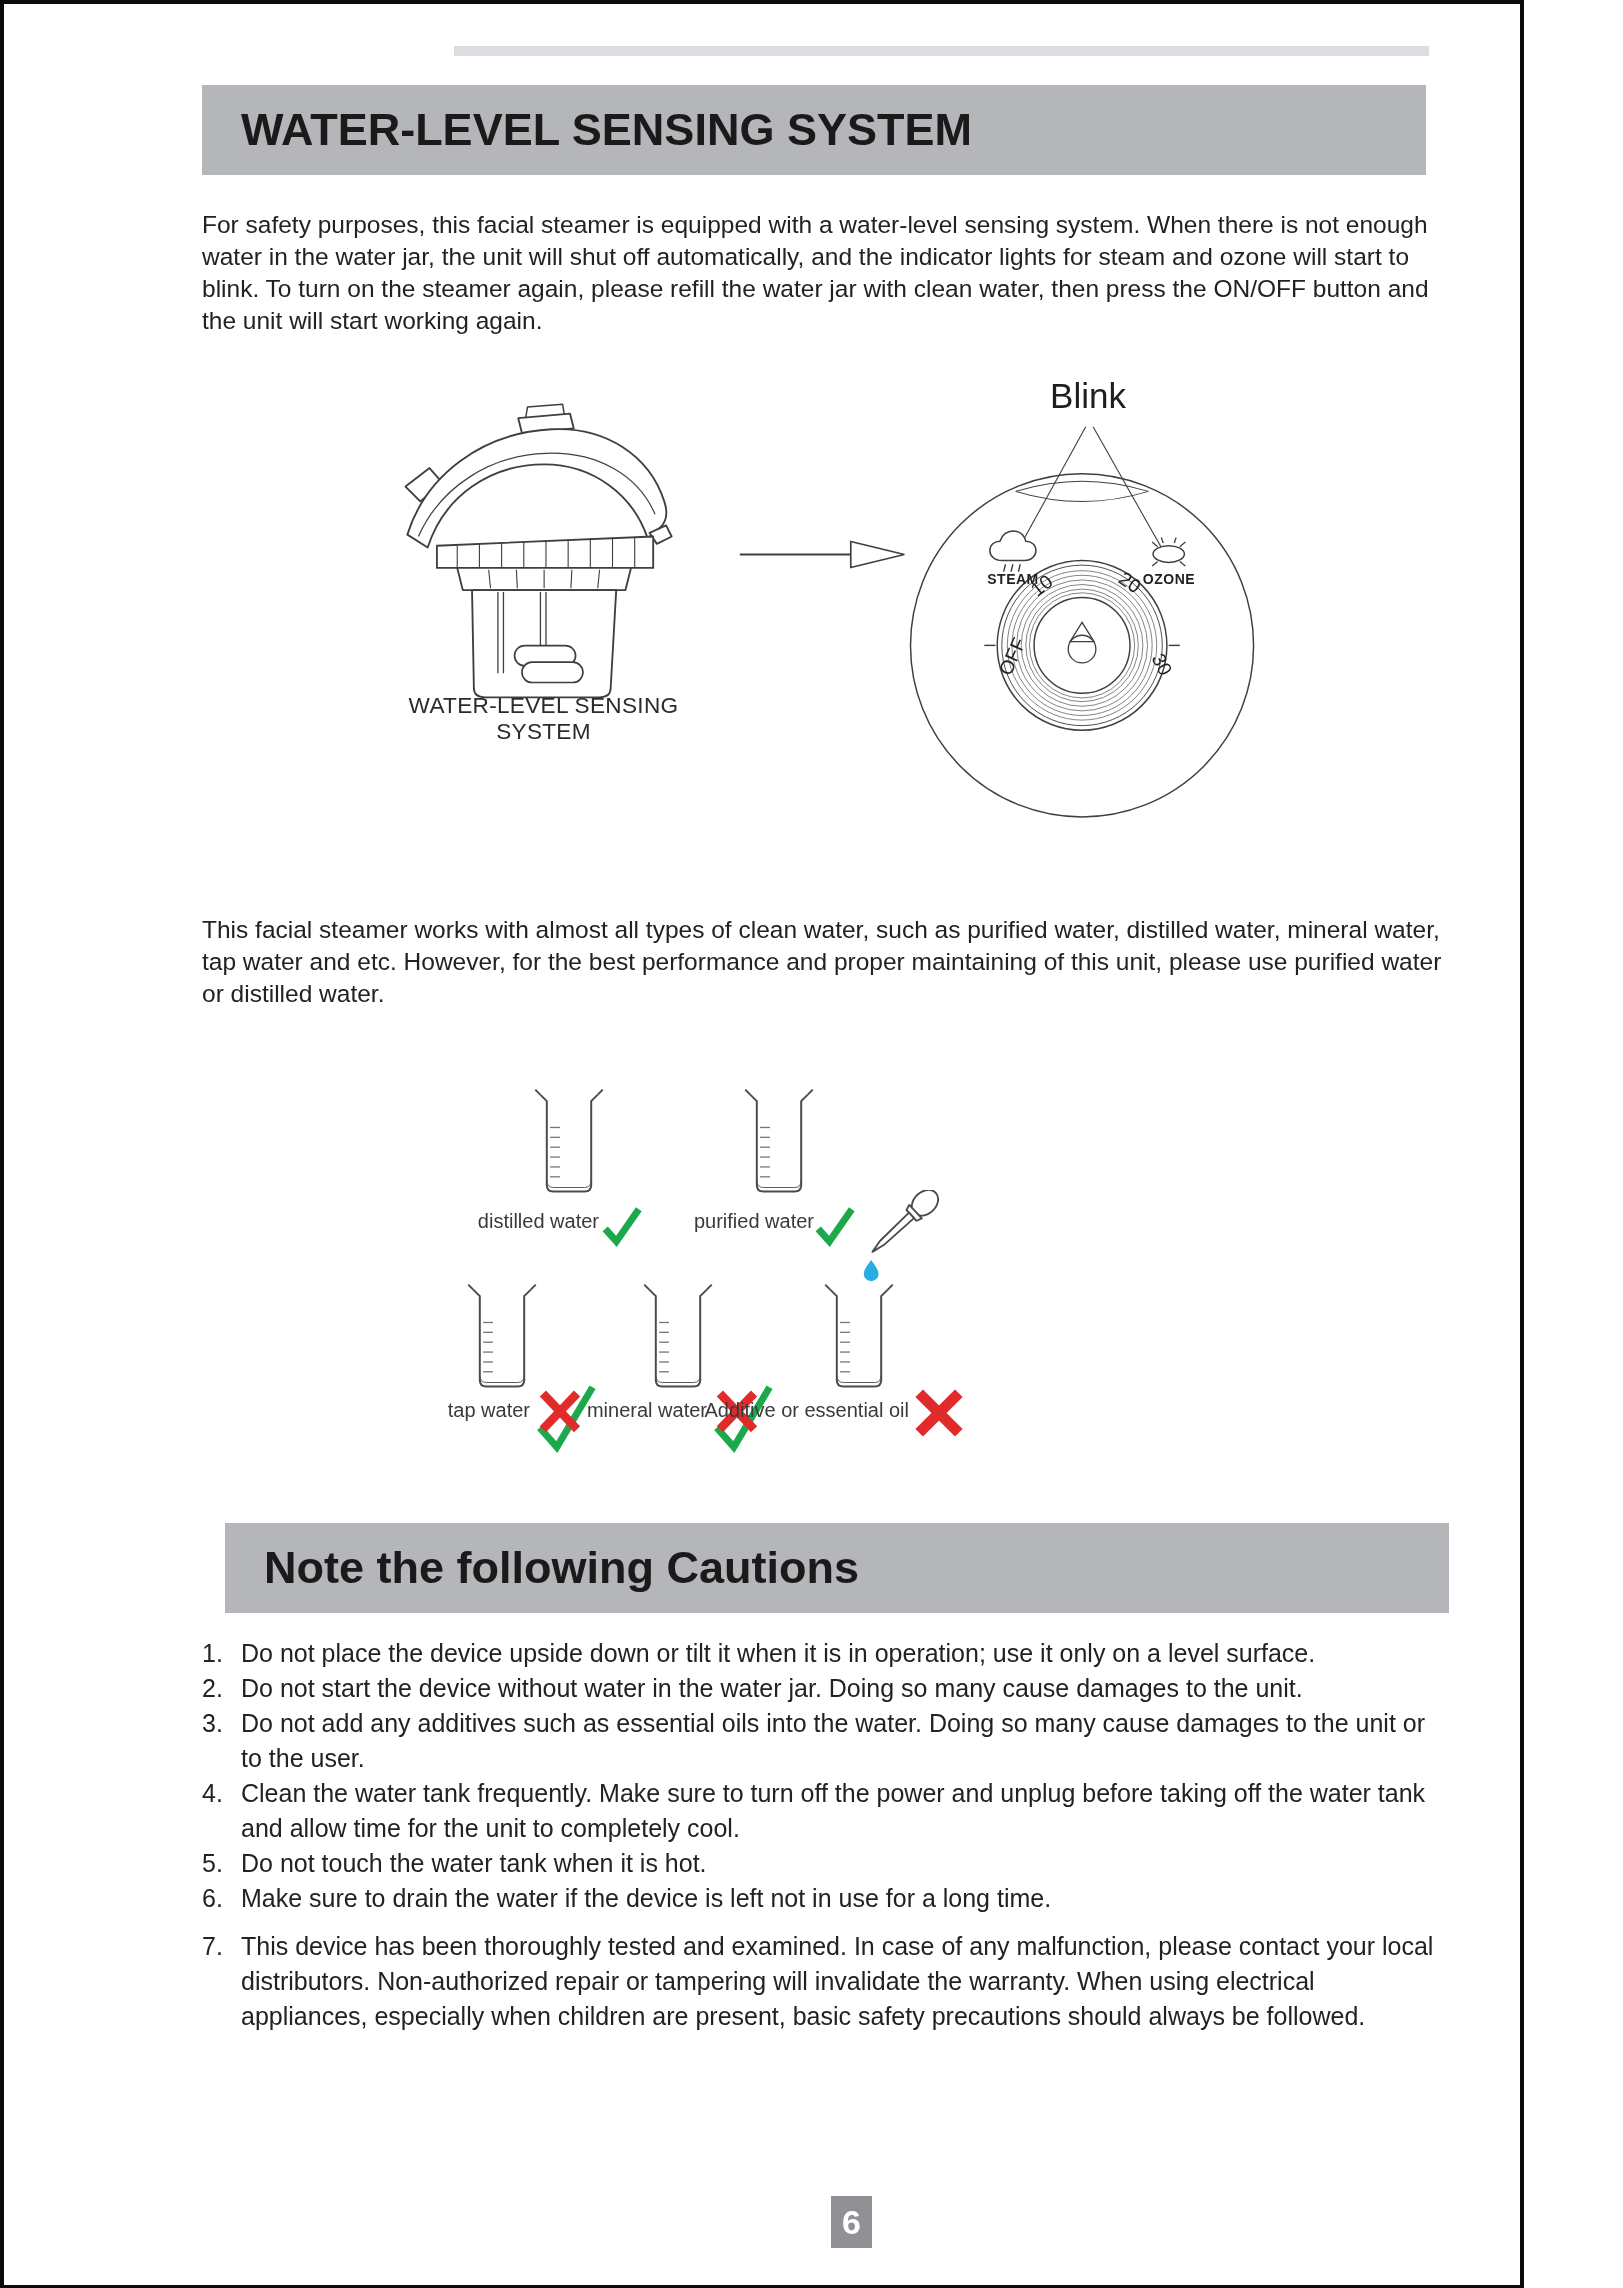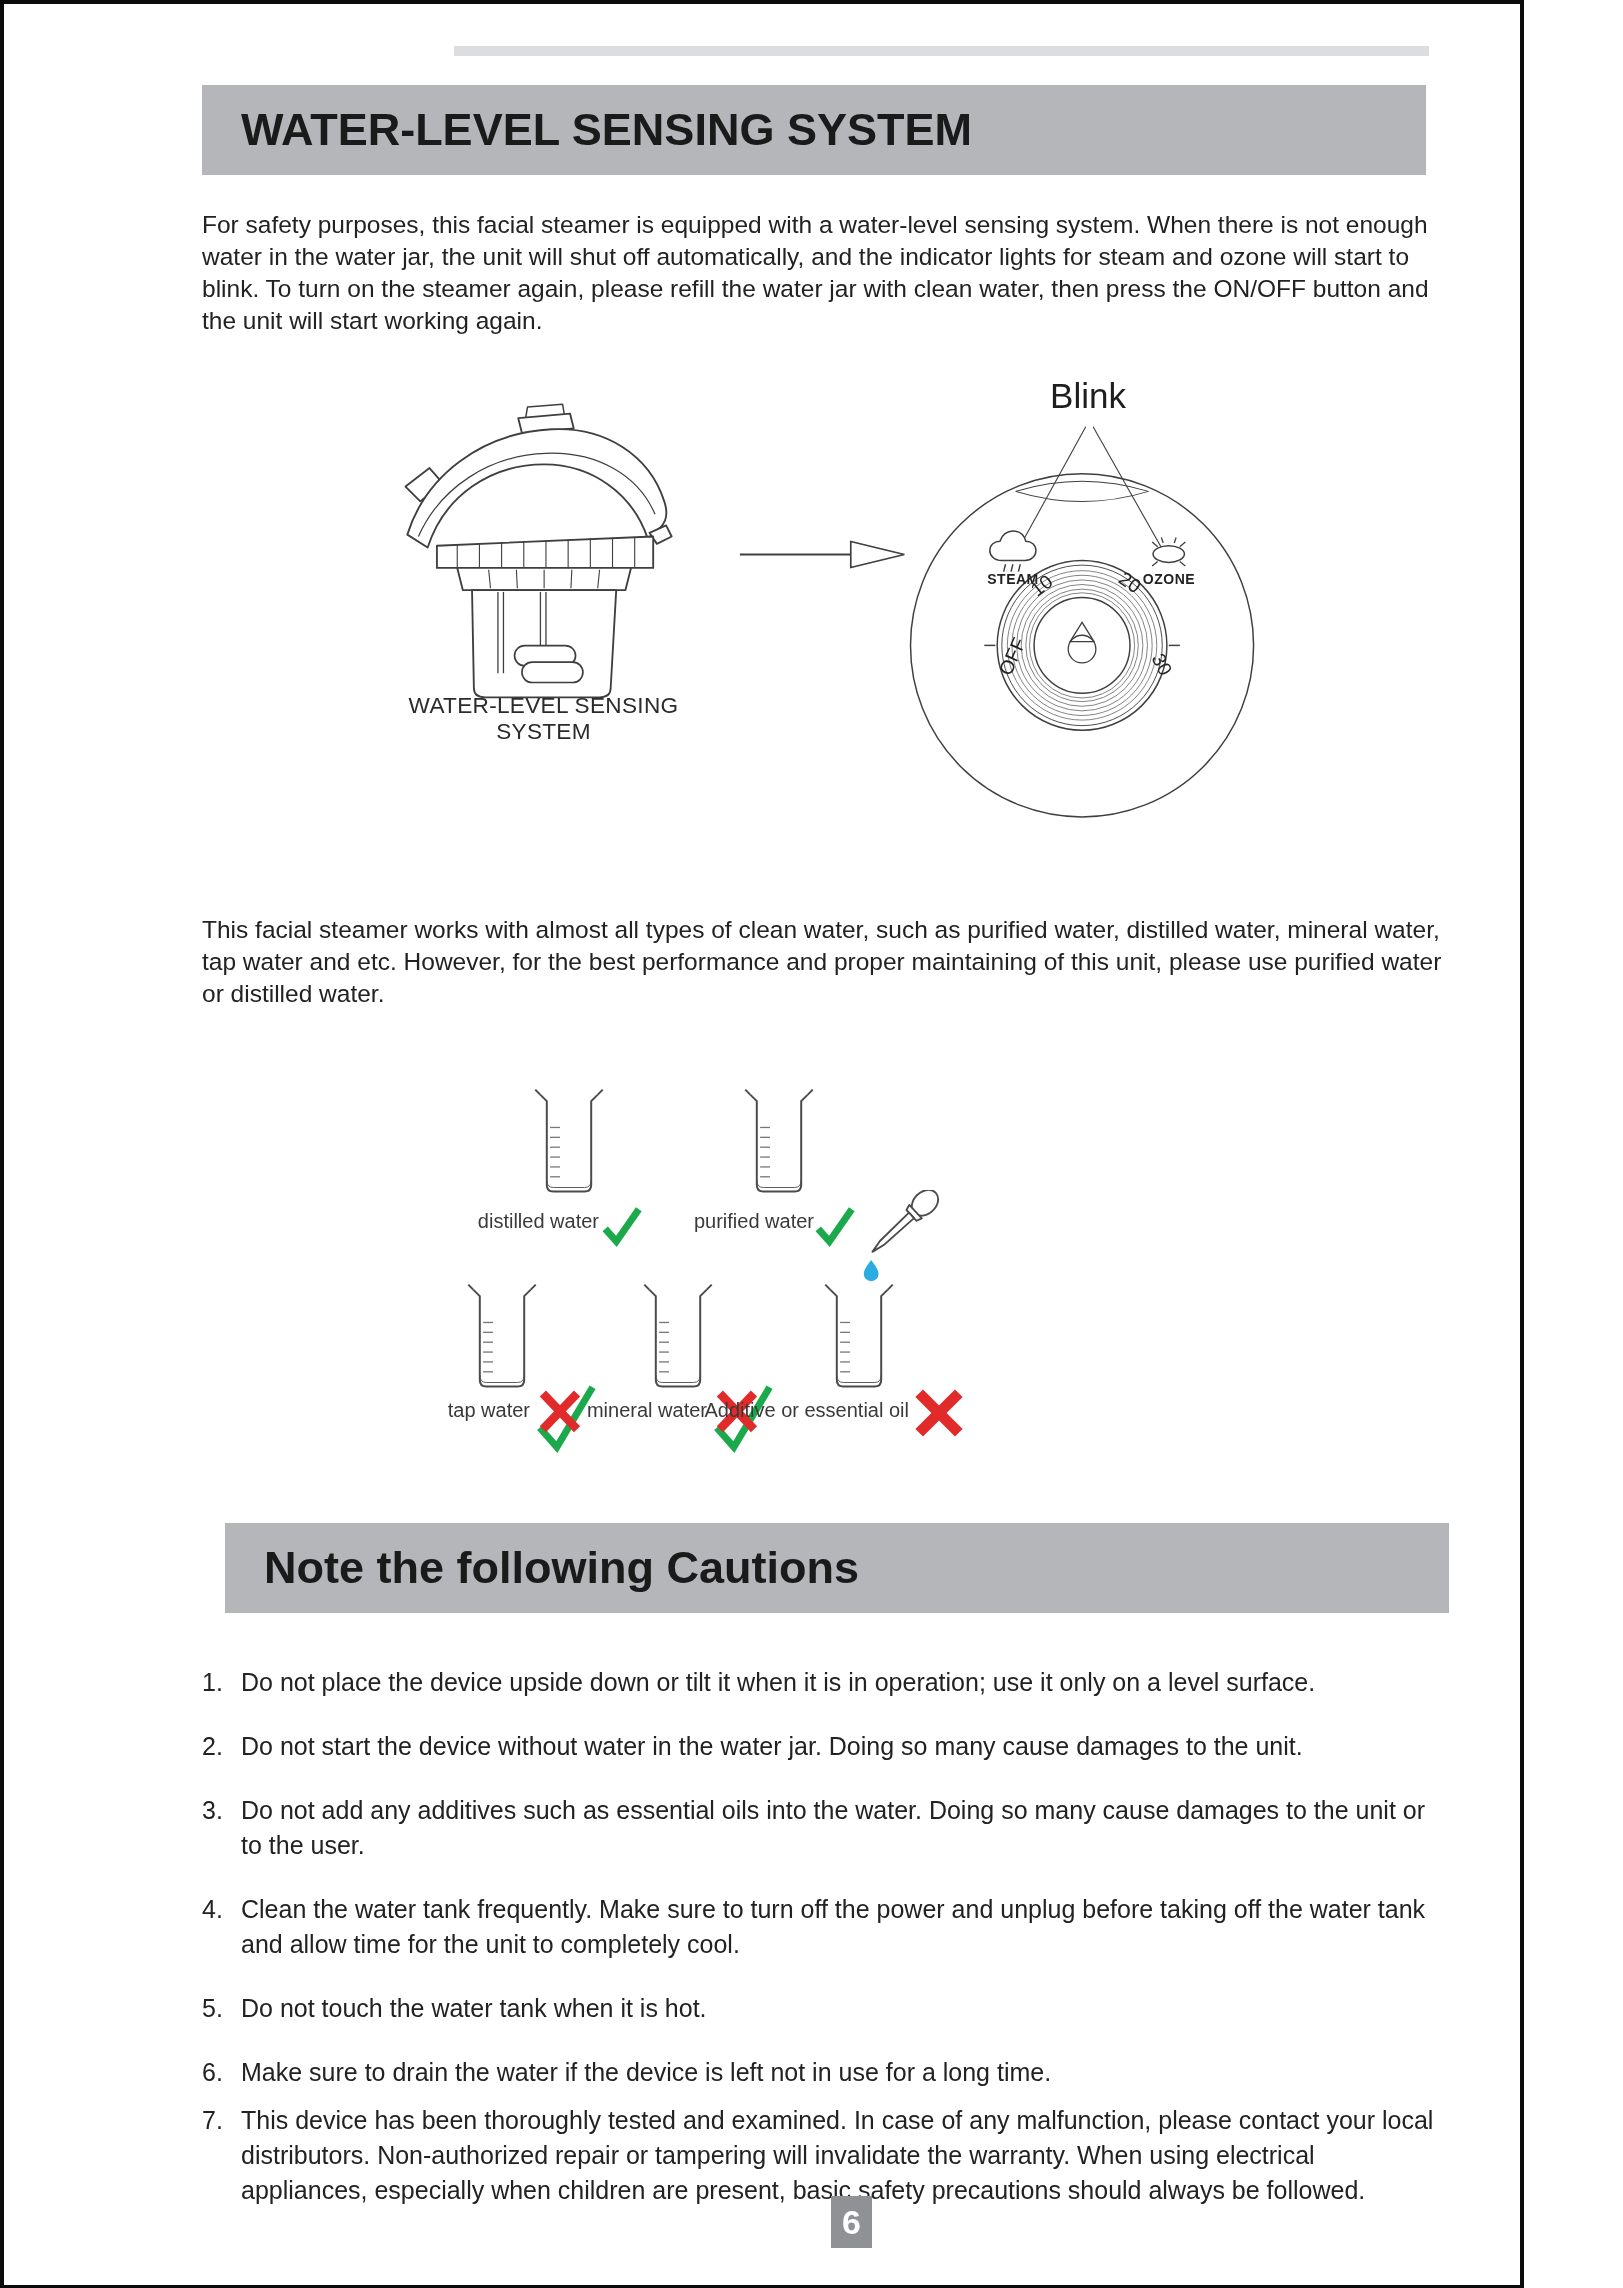--- a/index.html
+++ b/index.html
@@ -36,21 +36,21 @@
   .num10{left:1027px;top:570px;transform:rotate(-38deg);}
   .num20{left:1115px;top:567px;transform:rotate(34deg);}
   .num30{left:1147px;top:649px;transform:rotate(62deg);}
   .numoff{left:989px;top:641px;transform:rotate(-66deg);}
   .abs{position:absolute;}
   .beaker-label{position:absolute;font-size:20px;color:#3a3a3a;text-align:right;white-space:nowrap;}
   .cautions{
     position:absolute;left:198px;top:1632px;width:1246px;font-size:25px;line-height:35px;color:#222;
     counter-reset:caut;
   }
-  .caution-item{display:flex;counter-increment:caut;margin-top:29px;}
+  .caution-item{display:flex;counter-increment:caut;}
   .caution-item::before{content:counter(caut) ".";width:39px;flex:0 0 39px;}
   .caution-item .caution-text{flex:1;}
   .caution-item.gap{margin-top:13px;}
   .page-number{
     position:absolute;left:827px;top:2192px;width:41px;height:52px;background:#8f9194;
     color:#fff;font-size:34px;font-weight:700;text-align:center;line-height:52px;
   }
   svg{display:block;}
 </style>
 </head>

